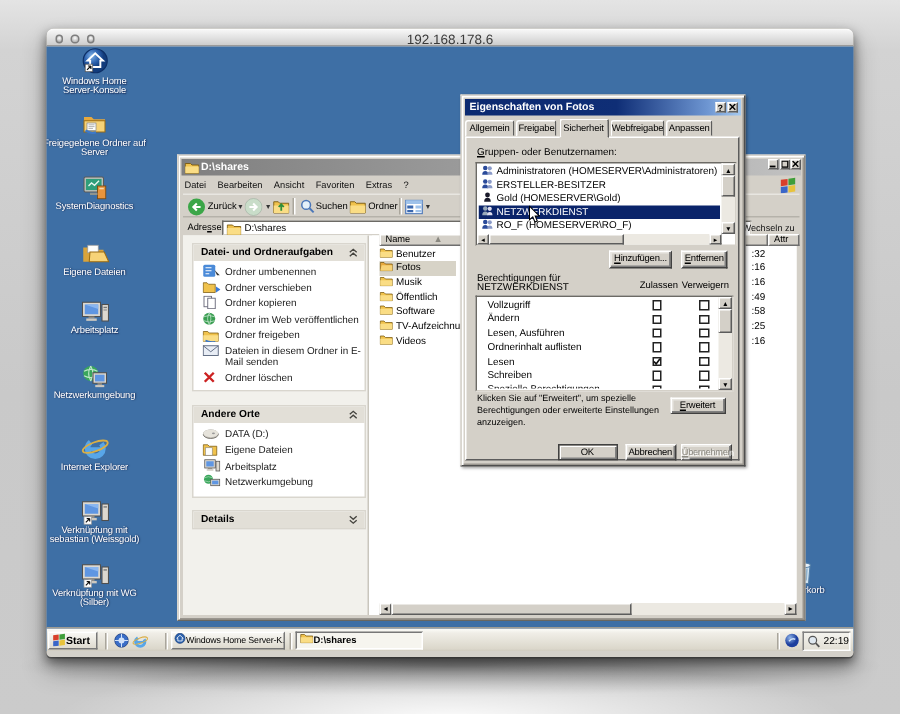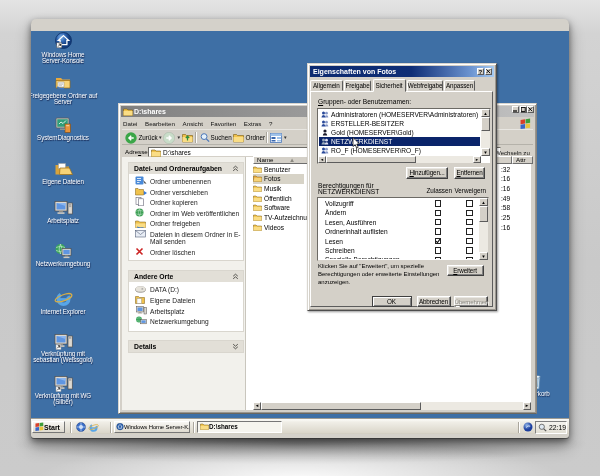--- a/index.html
+++ b/index.html
@@ -79,20 +79,21 @@
 .tdiv{position:absolute;top:2.5px;width:1px;height:11px;background:#aaa69c;box-shadow:1px 0 0 #fff;}
 .lrow{height:9.2px;line-height:9.2px;padding-left:2px;white-space:nowrap;}
 .lrow svg{vertical-align:-1px;margin-right:2px;}
 .prow{position:relative;height:9.4px;line-height:9.4px;padding-left:6px;white-space:nowrap;}
 .cbx{position:absolute;top:1.2px;width:6.5px;height:6.5px;background:#fff;border:1.2px solid #222;line-height:0;}
 .cbx svg{position:absolute;left:-0.6px;top:-0.6px;}
 </style></head>
 <body>
 <div id="bg">
 <div id="macwin">
+ <div id="mactitle">192.168.178.6<span class="tl" style="left:5.5px"></span><span class="tl" style="left:16px"></span><span class="tl" style="left:26.5px"></span></div>
  <div id="scr">
 
   <div class="dico" style="left:-13px;top:1px"><svg width="19" height="19" viewBox="0 0 19 19">
             <defs>
               <radialGradient id="whs" cx="35%" cy="30%">
                 <stop offset="0" stop-color="#7fb2e8"></stop>
                 <stop offset="0.6" stop-color="#2d62ae"></stop>
                 <stop offset="1" stop-color="#123c7c"></stop>
               </radialGradient>
             </defs>

